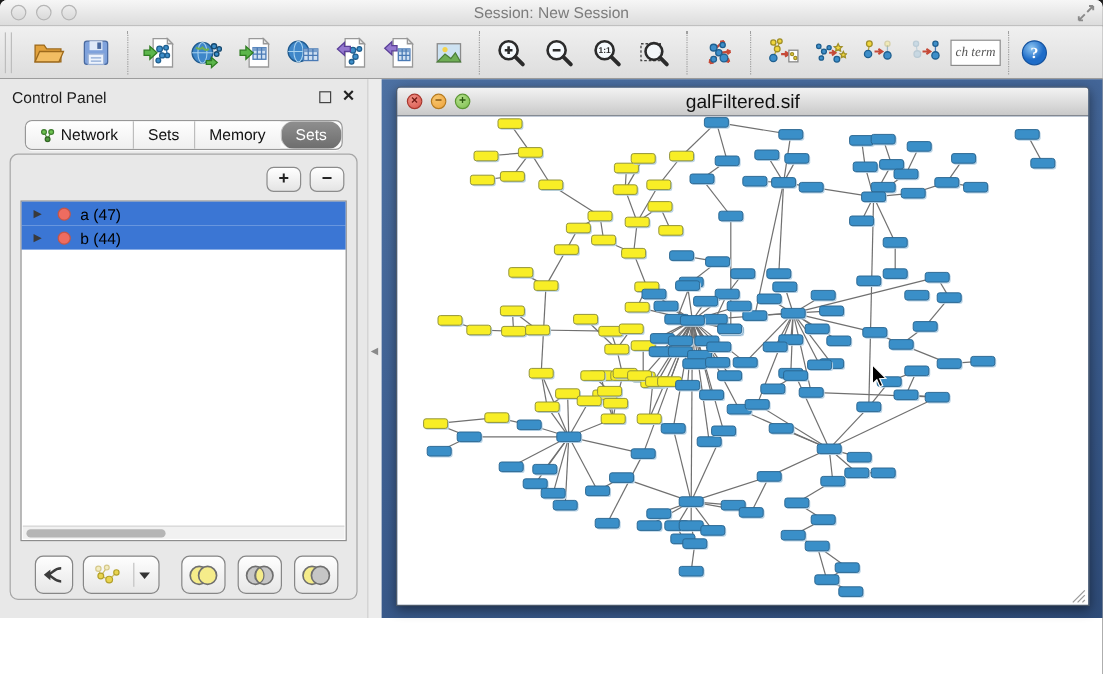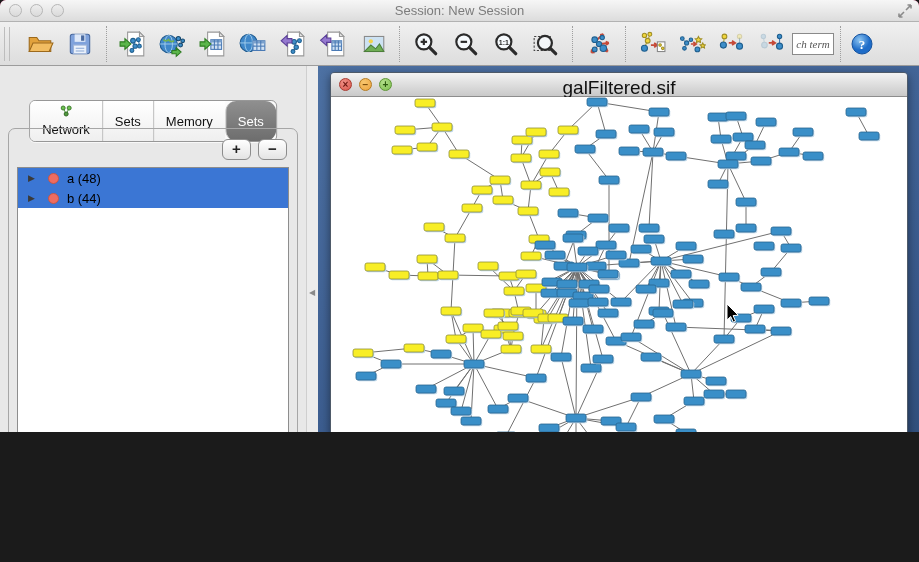--- a/index.html
+++ b/index.html
@@ -1,18 +1,18 @@
 <!DOCTYPE html>
 <html><head>
 <meta charset="utf-8">
 <style>
   html,body{margin:0;padding:0;background:#1b1b1b;}
   *{box-sizing:border-box;}
-  .window{position:relative;width:919px;height:432px;font-family:"Liberation Sans",sans-serif;
-    background:#be185d;border-radius:6px 6px 0 0;overflow:hidden;}
+  .window{position:relative;width:919px;height:562px;font-family:"Liberation Sans",sans-serif;
+    background:#ffffff;border-radius:6px 6px 0 0;overflow:hidden;}
   
   .titlebar{position:absolute;left:0;top:0;width:100%;height:22px;
     background:linear-gradient(#f6f6f6,#dcdcdc);border-bottom:1px solid #b2b2b2;}
   .traffic{position:absolute;left:9px;top:4px;display:flex;gap:8px;}
   .tl{width:13px;height:13px;border-radius:50%;border:1px solid #b5b5b5;
     background:linear-gradient(#ededed,#dadada);}
   .wtitle{position:absolute;left:0;right:0;top:3px;text-align:center;font-size:13px;color:#7c7c7c;}
   .fsicon{position:absolute;right:6px;top:3px;width:16px;height:16px;}
   
   .toolbar{position:absolute;left:0;top:22px;width:100%;height:44px;
@@ -27,21 +27,21 @@
   .main{position:absolute;left:0;top:66px;width:100%;height:449px;}
   .cpanel{position:absolute;left:0;top:0;width:306px;height:449px;background:#e8e8e8;}
   .cp-header{position:absolute;left:0;top:0;width:100%;height:30px;}
   .cp-title{position:absolute;left:10px;top:8px;font-size:13px;color:#1d1d1d;}
   .cp-float{position:absolute;right:30px;top:10px;width:10px;height:10px;border:1px solid #444;background:transparent;}
   .cp-close{position:absolute;right:10px;top:6px;font-size:13px;font-weight:bold;color:#222;}
   .tabs{position:absolute;left:50%;top:34px;transform:translateX(-50%);display:flex;
     border:1px solid #979797;border-radius:6px;overflow:hidden;background:#fbfbfb;
     box-shadow:0 1px 0 rgba(255,255,255,.7);}
   .tab{padding:4px 12px;font-size:13px;color:#111;border-left:1px solid #bdbdbd;display:flex;align-items:center;gap:5px;background:linear-gradient(#ffffff,#efefef);}
-  .tab:first-child{border-left:none;flex-direction:column;}
+  .tab:first-child{border-left:none;}
   .tab.sel{background:linear-gradient(#8f8f8f,#6d6d6d);color:#fff;border-radius:11px;}
   .panelbox{position:absolute;left:8px;top:62px;width:290px;height:372px;border:1px solid #a6a6a6;border-radius:7px;}
   .pm{position:absolute;top:10px;width:29px;height:21px;border:1px solid #8c8c8c;border-radius:6px;
     background:linear-gradient(#ffffff,#e4e4e4);font:bold 15px "Liberation Sans",sans-serif;color:#222;
     text-align:center;line-height:18px;}
   .plus{right:46px;}.minus{right:10px;}
   .setlist{position:absolute;left:8px;top:38px;width:272px;height:284px;background:#fff;border:1px solid #8d8d8d;}
   .setrow{height:20px;background:#3b76d4;display:flex;align-items:center;}
   .exp{font-size:9px;color:#3a3a3a;margin-left:10px;}
   .dot{width:11px;height:11px;border-radius:50%;background:#ee6c60;border:1px solid #c45548;margin-left:13px;}
@@ -52,21 +52,21 @@
   .cbtn{position:absolute;height:32px;border:1px solid #878787;border-radius:7px;
     background:linear-gradient(#fefefe,#e7e7e7);display:flex;align-items:center;justify-content:center;}
   .divider{position:absolute;left:306px;top:0;width:12px;height:449px;background:#ececec;border-left:1px solid #cfcfcf;}
   .collapse{position:absolute;left:2px;top:222px;font-size:8px;color:#8a8a8a;}
   
   .desktop{position:absolute;left:318px;top:0;width:601px;height:449px;
     background:linear-gradient(160deg,#4d71a3 0%,#3c5d8f 55%,#2e4b77 100%);}
   .iframe-win{position:absolute;left:12px;top:6px;width:578px;height:433px;border:1px solid #4e5a69;
     border-radius:4px 4px 0 0;box-shadow:0 3px 10px rgba(0,0,0,.45);overflow:hidden;}
   .iw-title{position:relative;height:24px;background:linear-gradient(#f3f3f3,#c9c9c9);border-bottom:1px solid #8d8d8d;}
-  .iw-text{position:absolute;left:0;right:0;top:4px;text-align:center;font-size:19px;color:#111;}
+  .iw-text{position:absolute;left:0;right:0;top:4px;text-align:center;font-size:16px;color:#111;}
   .lights{position:absolute;left:8px;top:5px;display:flex;gap:7px;}
   .lt{width:13px;height:13px;border-radius:50%;font:bold 10px "Liberation Sans",sans-serif;
     text-align:center;line-height:12px;}
   .lt.close{background:radial-gradient(circle at 35% 30%,#f09187,#d8554a);border:1px solid #a8392f;color:#6e1812;}
   .lt.min{background:radial-gradient(circle at 35% 30%,#f8c66d,#eda33f);border:1px solid #b57b20;color:#7a4c0a;}
   .lt.zoom{background:radial-gradient(circle at 35% 30%,#b4e08b,#7cbd4e);border:1px solid #5d9634;color:#2c5a10;}
   .iw-content{position:relative;width:576px;height:408px;background:#fff;}
   .grid-grip{position:absolute;right:2px;bottom:2px;}
   
   .statusbar{position:absolute;left:0;top:515px;width:100%;height:47px;
@@ -357,20 +357,25 @@
           </defs>
         <circle cx="12" cy="12" r="10" fill="url(#hg)" stroke="#16539e"></circle>
         <text x="12" y="16.5" font-size="13" font-weight="bold" font-family="Liberation Serif,serif" text-anchor="middle" fill="#fff">?</text>
       </svg>
     </div>
   </div>
 
   <div class="main">
 
     <div class="cpanel">
+      <div class="cp-header">
+        <span class="cp-title">Control Panel</span>
+        <div class="cp-float"></div>
+        <span class="cp-close">✕</span>
+      </div>
 
       <div class="tabs">
           <div class="tab">
             <svg width="12" height="12" viewBox="0 0 12 12">
               <line x1="3" y1="3" x2="6" y2="9" stroke="#4e9a3c"></line>
               <line x1="9" y1="3" x2="6" y2="9" stroke="#4e9a3c"></line>
               <circle cx="3" cy="3" r="2" fill="#6cc24f" stroke="#3f7d2f"></circle>
               <circle cx="9" cy="3" r="2" fill="#6cc24f" stroke="#3f7d2f"></circle>
               <circle cx="6" cy="9" r="2" fill="#4e9a3c" stroke="#336625"></circle>
             </svg>
@@ -389,21 +394,21 @@
 
       <div class="panelbox">
         <div class="pm plus">+</div>
         <div class="pm minus">−</div>
 
         <div class="setlist">
           <div>
               <div class="setrow">
                 <span class="exp">▶</span>
                 <span class="dot"></span>
-                <span class="setlabel">a (48)</span>
+                <span class="setlabel">a (47)</span>
               </div>
               <div class="setrow">
                 <span class="exp">▶</span>
                 <span class="dot"></span>
                 <span class="setlabel">b (44)</span>
               </div>
             </div>
           <div class="hscroll">
             <div class="hthumb"></div>
           </div>

